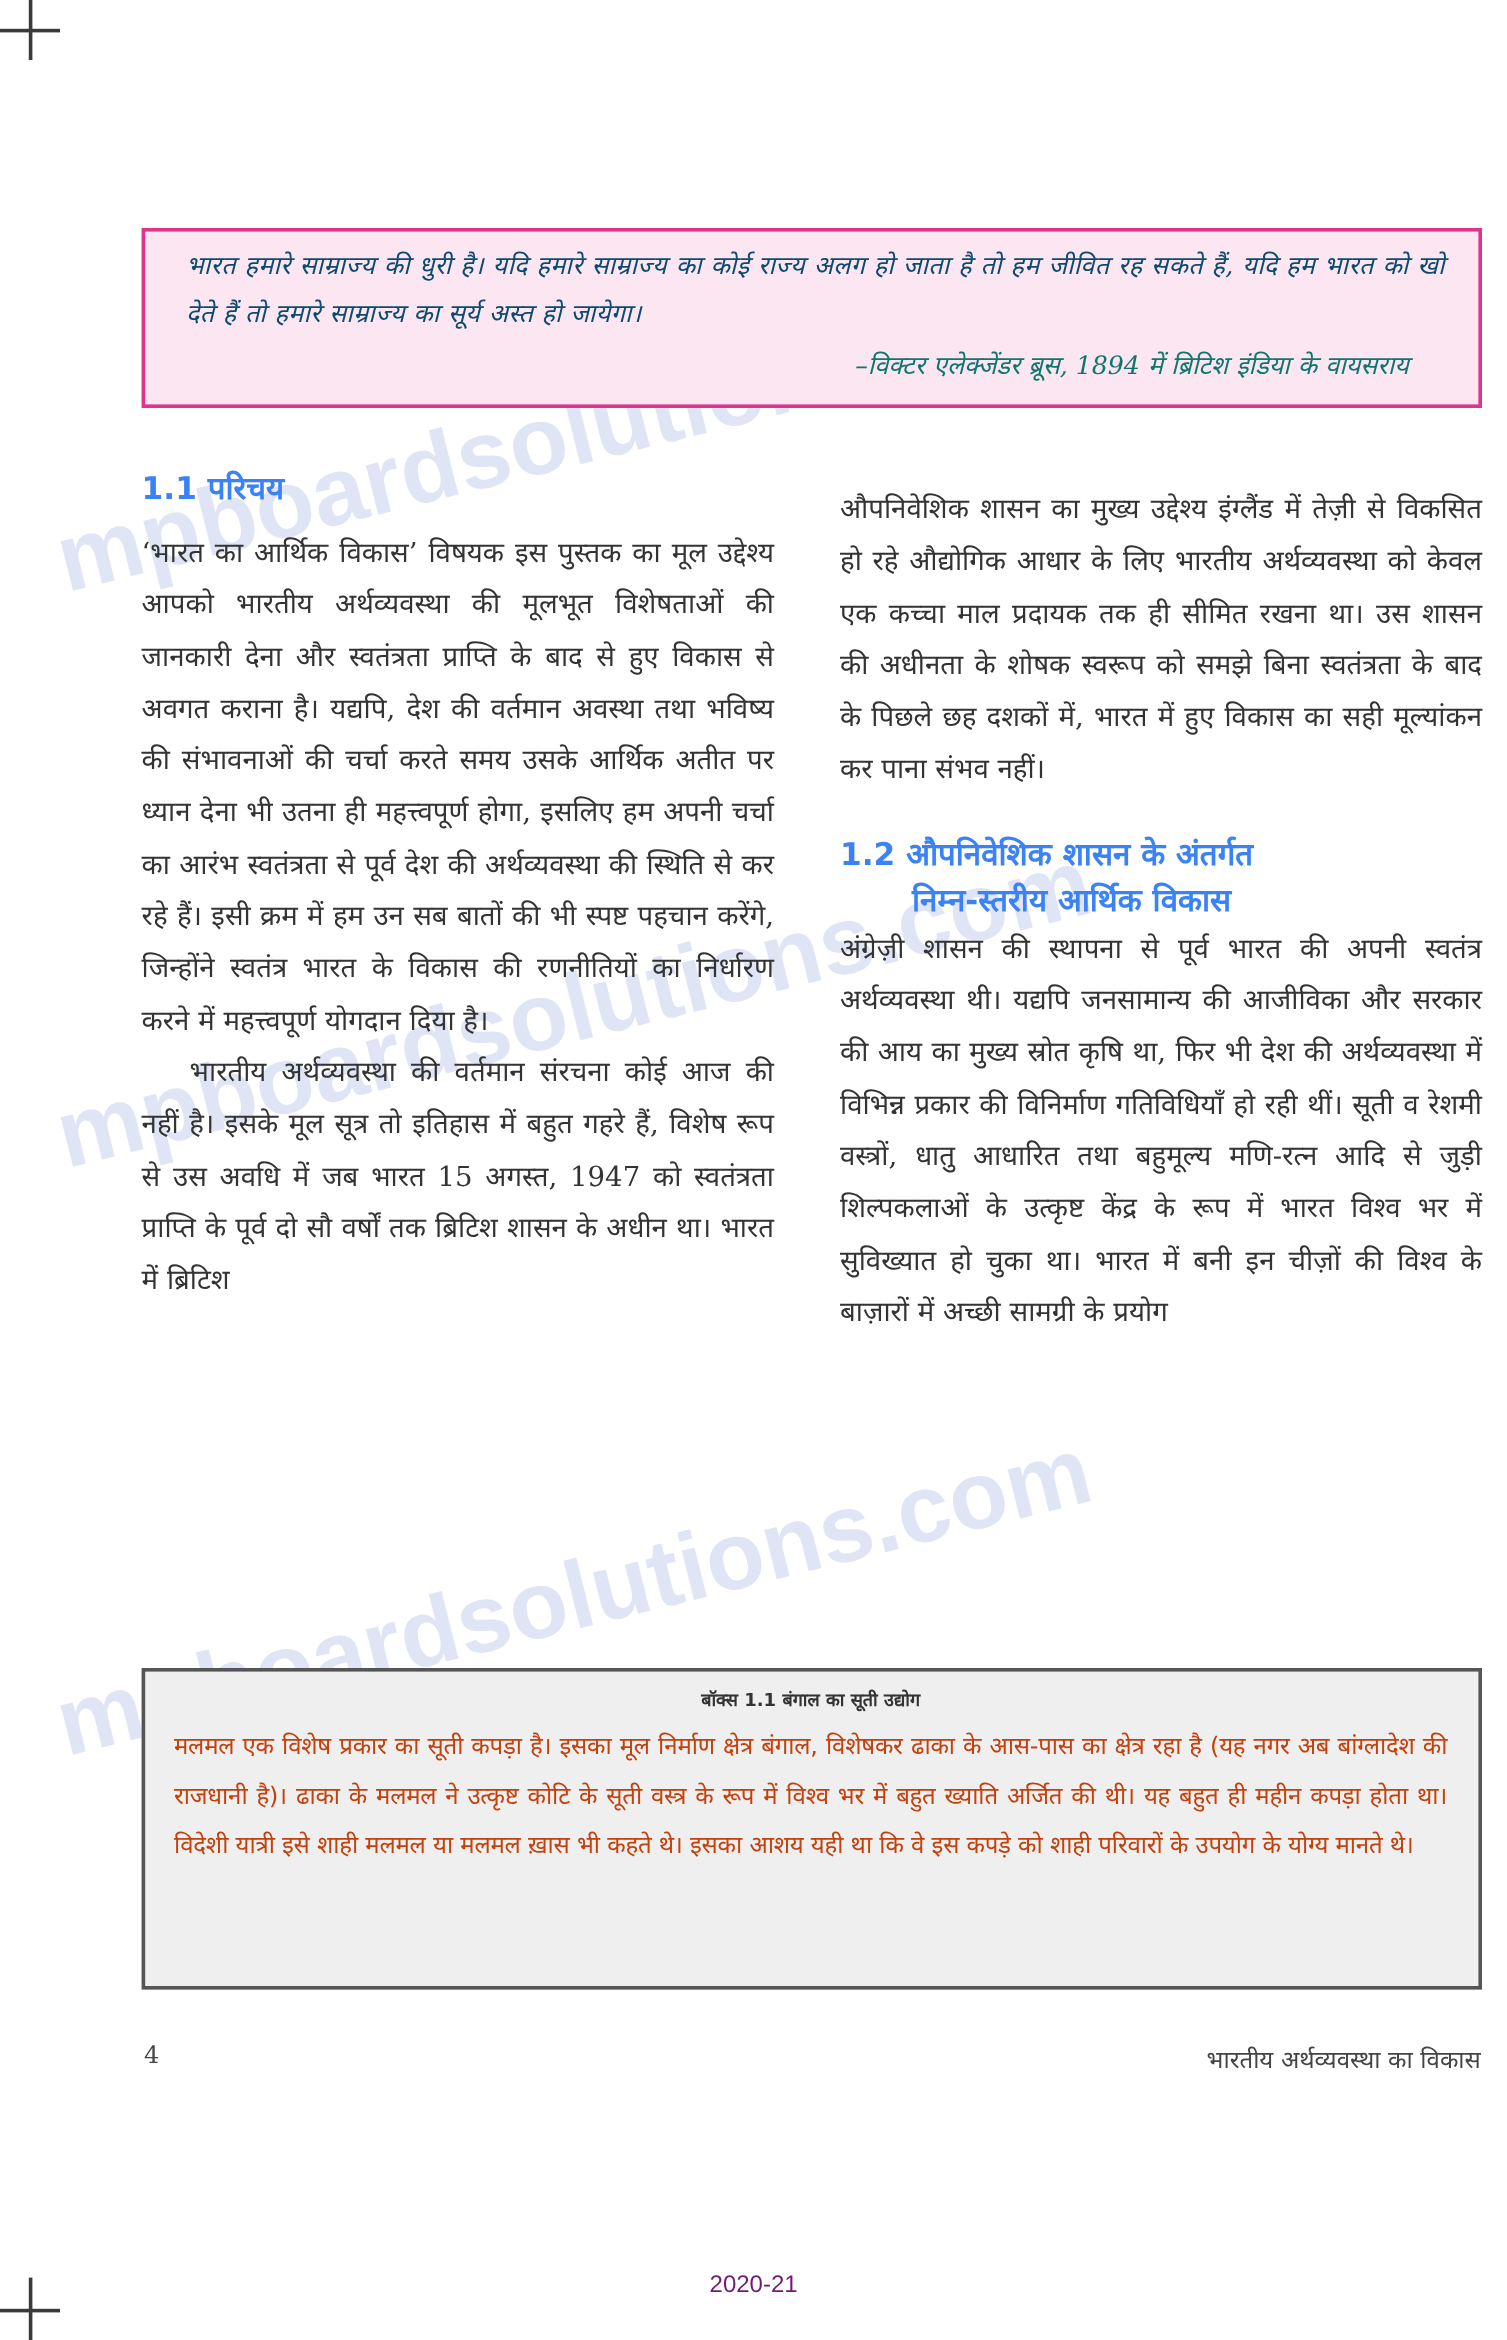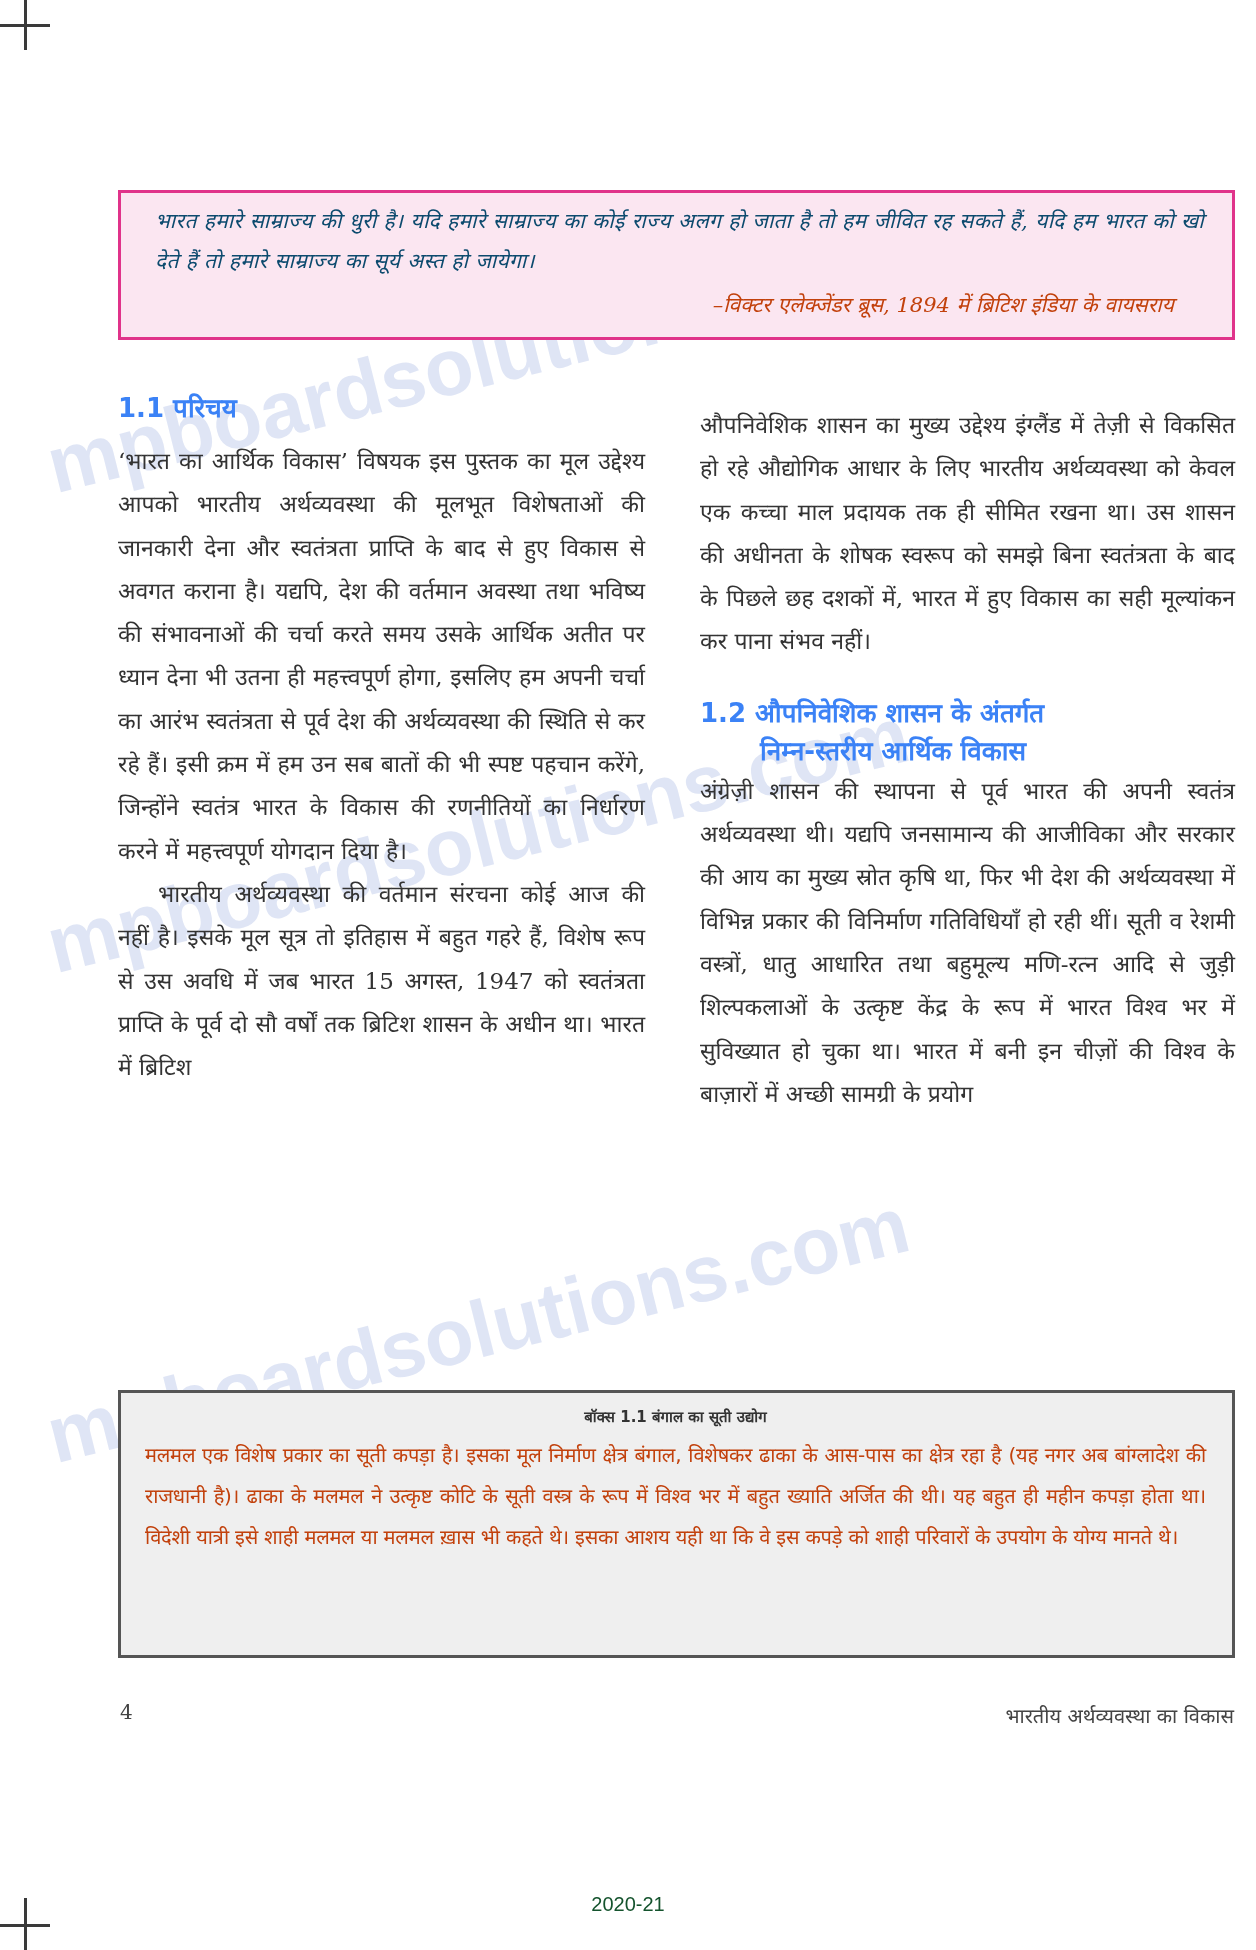--- a/index.html
+++ b/index.html
@@ -13,21 +13,21 @@
     background:#fbe6f1; border:3px solid #e0338a;
     padding:8px 28px 0 34px;
   }
   .quote-text {
     font-family:"DejaVu Serif", serif; font-style:italic;
     font-size:21px; line-height:40px; color:#0c4a6e; letter-spacing:0.3px;
     text-align:justify;
   }
   .quote-attr {
     font-family:"DejaVu Serif", serif; font-style:italic;
-    font-size:21px; line-height:40px; color:#c2410c;
+    font-size:21px; line-height:40px; color:#0f766e;
     text-align:right; margin-top:4px; padding-right:30px;
   }
 
   .col { position:absolute; width:527px; }
   .col-left { left:118px; top:388px; }
   .col-right { left:700px; top:404px; width:535px; }
 
   .section-heading {
     color:#3b82f6; font-family:"DejaVu Sans", sans-serif; font-weight:bold;
     font-size:26px; line-height:40px;
@@ -51,21 +51,21 @@
     text-align:center; font-family:"DejaVu Sans", sans-serif; font-weight:bold;
     font-size:15px; line-height:36px; color:#333;
   }
   .box-text {
     font-family:"DejaVu Sans", sans-serif; font-size:20px; line-height:41px;
     color:#c2410c; text-align:justify; text-align-last:left; letter-spacing:-0.2px;
   }
 
   .footer-page { position:absolute; left:120px; top:1700px; font-family:"DejaVu Serif", serif; font-size:20px; color:#444; }
   .footer-title { position:absolute; right:22px; top:1702px; font-family:"DejaVu Sans", sans-serif; font-size:20px; color:#444; }
-  .footer-year { position:absolute; left:0; width:1256px; top:1893px; text-align:center; font-family:"Liberation Sans", sans-serif; font-size:20px; color:#14532d; }
+  .footer-year { position:absolute; left:0; width:1256px; top:1893px; text-align:center; font-family:"Liberation Sans", sans-serif; font-size:20px; color:#701a75; }
 
   .watermark {
     position:absolute; font-family:"Liberation Sans", sans-serif; font-weight:bold;
     color:rgba(80,110,200,0.18); font-size:80px; white-space:nowrap;
     transform-origin:left bottom; pointer-events:none;
   }
 </style>
 </head>
 <body>
 

